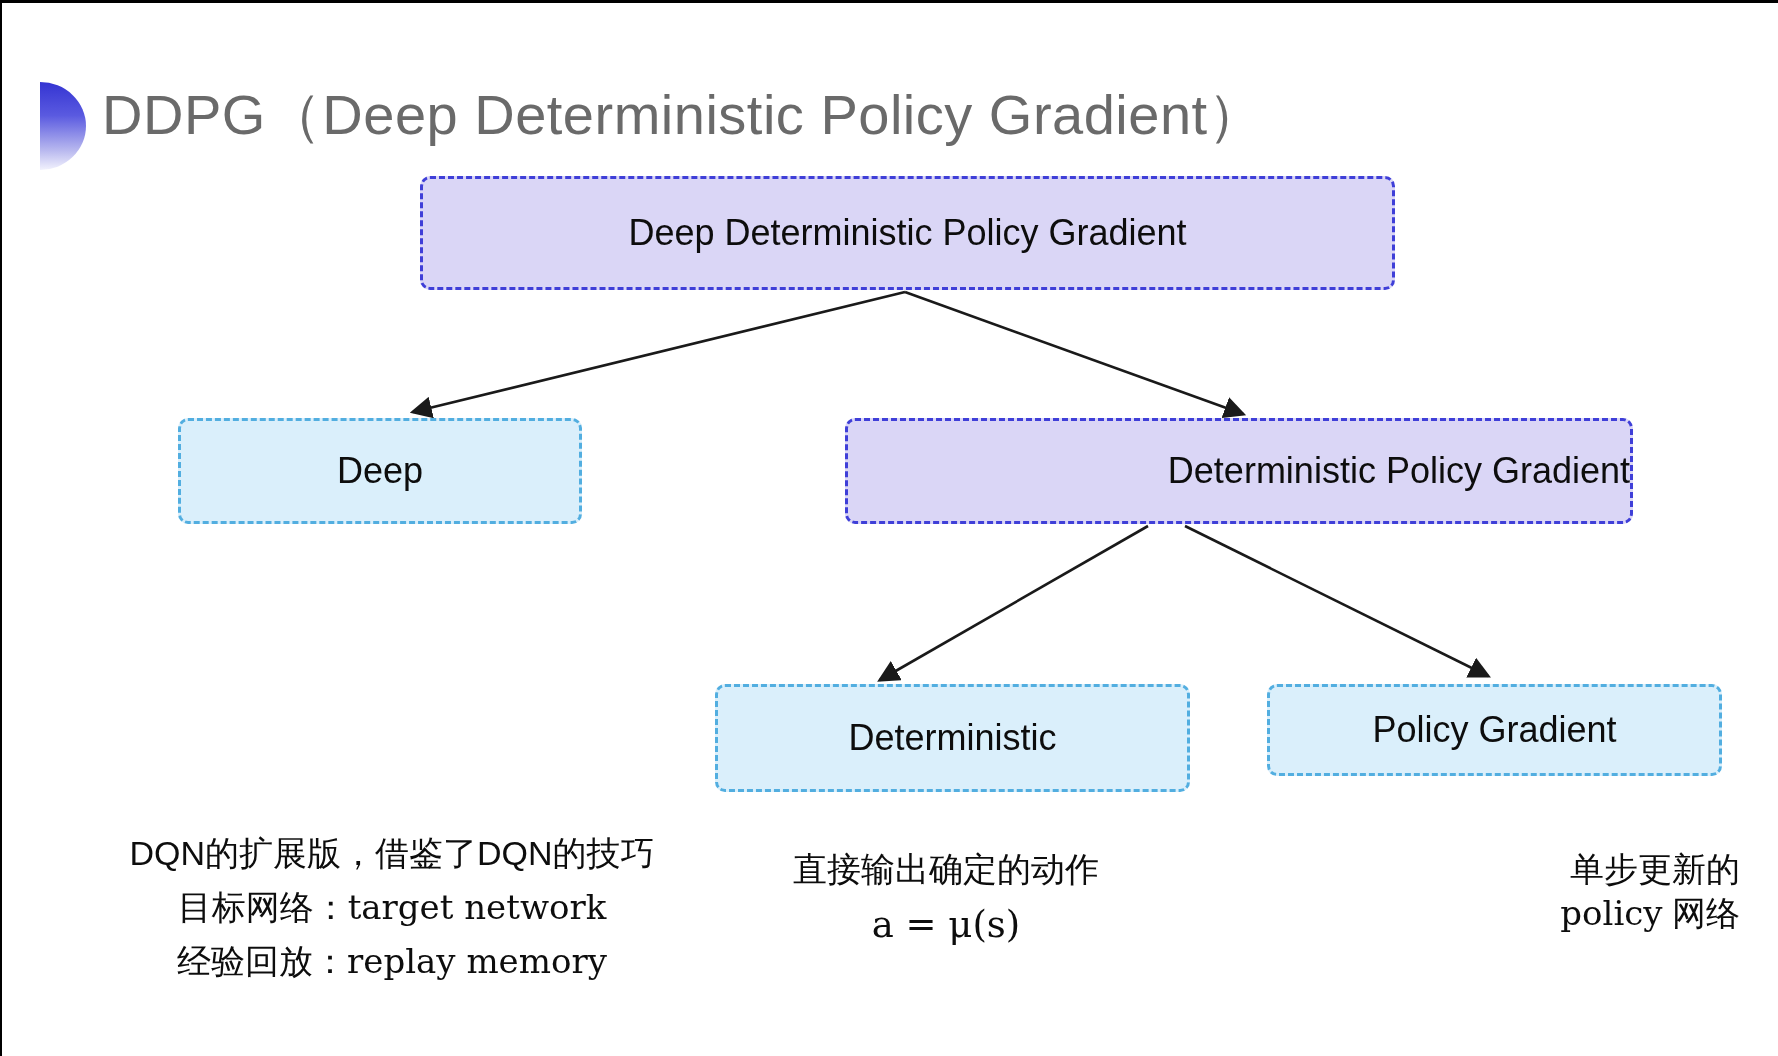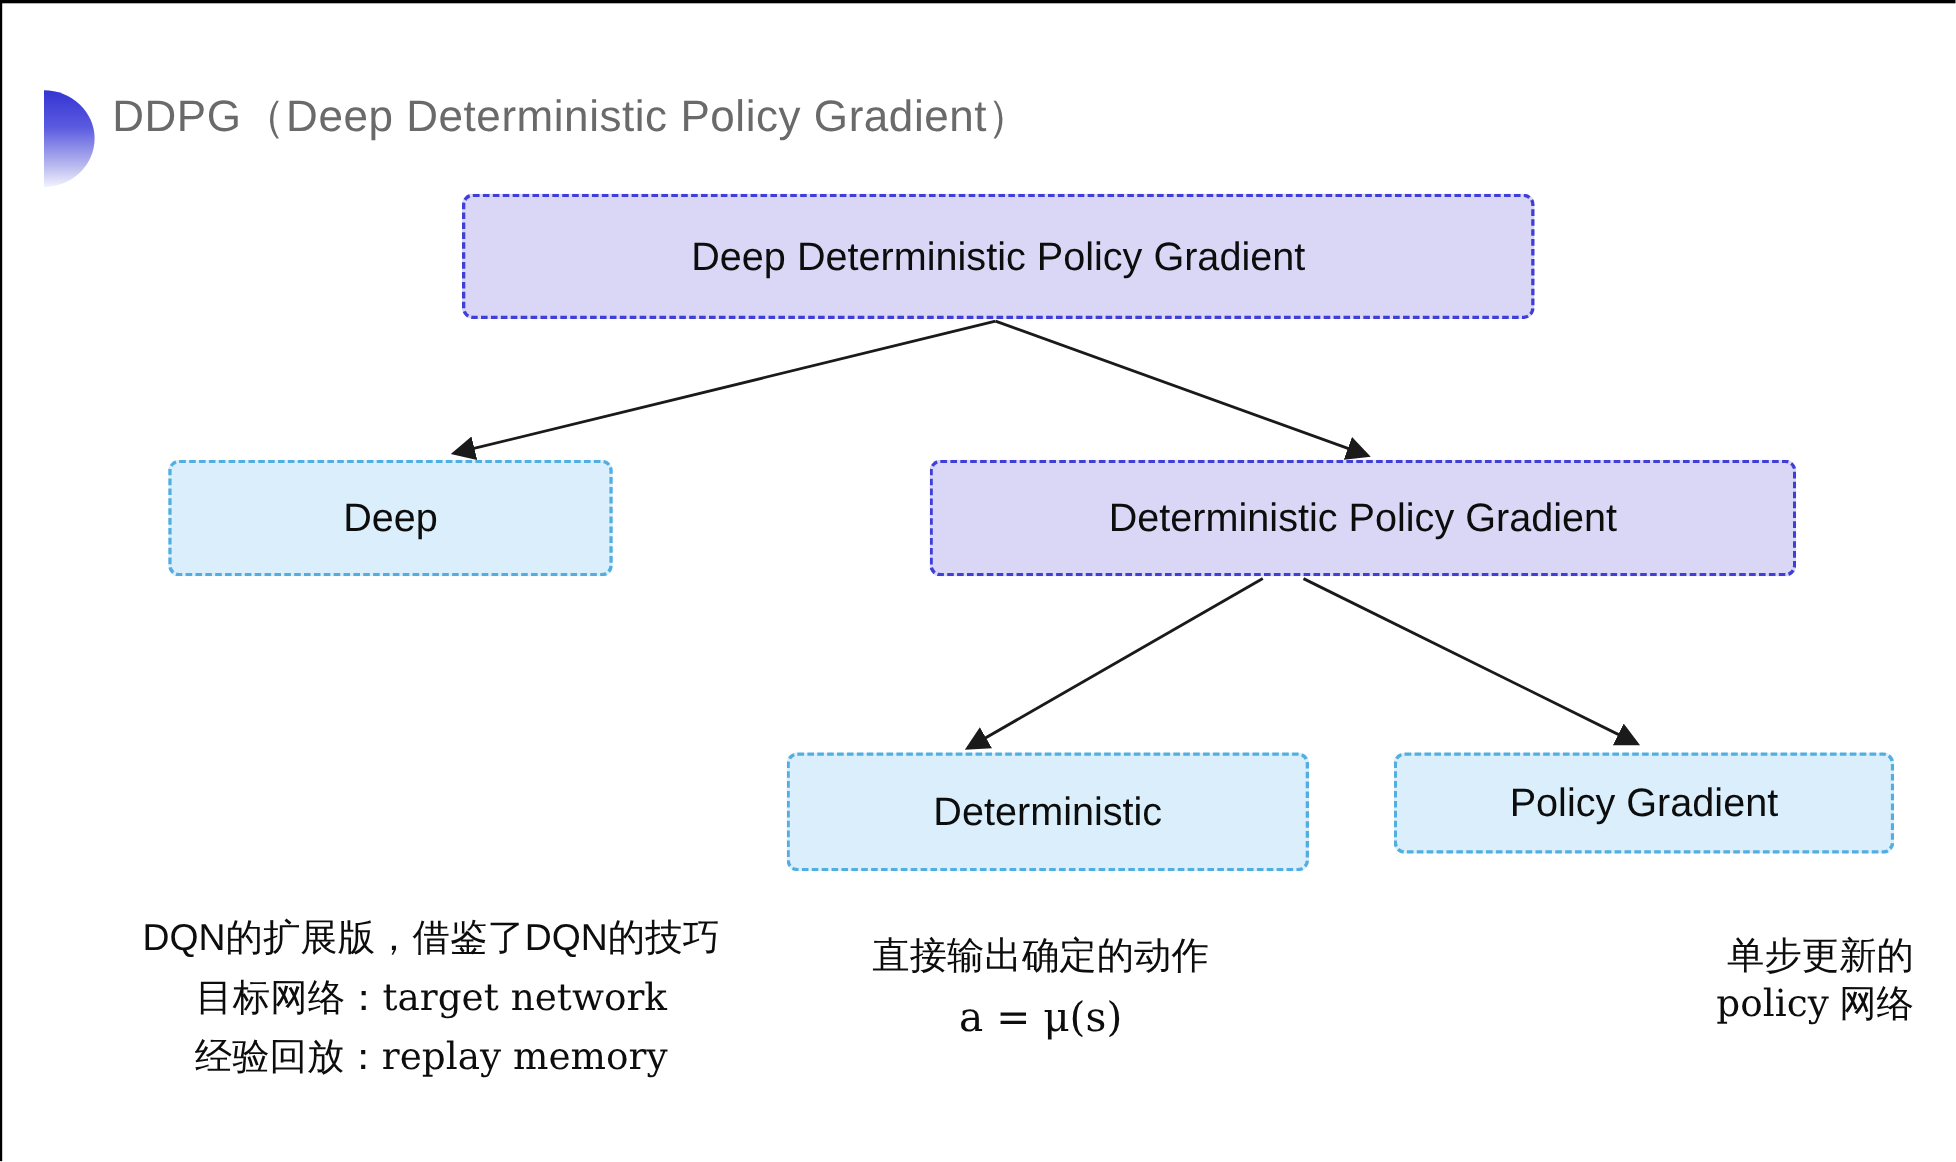--- a/index.html
+++ b/index.html
@@ -9,35 +9,35 @@
   }
   .frame-top{position:absolute;top:0;left:0;width:1778px;height:3px;background:#000;}
   .frame-left{position:absolute;top:0;left:0;width:2px;height:1056px;background:#000;}
 
   .bullet{
     position:absolute;left:40px;top:82px;width:46px;height:88px;
     background:linear-gradient(180deg,var(--bullet_top) 0%,#5a5ae0 38%,#b9b9ef 78%,var(--bullet_bottom) 100%);
     border-radius:0 100% 100% 0 / 0 50% 50% 0;
   }
   .title{
-    position:absolute;left:102px;top:84px;font-size:40px;line-height:1.1;
+    position:absolute;left:102px;top:84px;font-size:56px;line-height:1.1;
     color:var(--title_text);font-weight:500;letter-spacing:.5px;white-space:nowrap;
   }
 
   .node{
     position:absolute;display:flex;align-items:center;justify-content:center;
     font-size:36px;border-radius:10px;border:3px dashed;box-sizing:border-box;
     color:var(--box_text);white-space:nowrap;
   }
   .node.purple{background:var(--purple_fill);border-color:var(--purple_border);}
   .node.cyan{background:var(--cyan_fill);border-color:var(--cyan_border);}
 
   .node-ddpg{left:420px;top:176px;width:975px;height:114px;}
-  .node-deep{left:153px;top:418px;width:404px;height:106px;}
-  .node-dpg{left:845px;top:418px;width:788px;height:106px;}
+  .node-deep{left:178px;top:418px;width:404px;height:106px;}
+  .node-dpg{left:845px;top:418px;width:788px;height:106px;justify-content:flex-end;}
   .node-det{left:715px;top:684px;width:475px;height:108px;}
   .node-pg{left:1267px;top:684px;width:455px;height:92px;}
 
   svg.edges{position:absolute;left:0;top:0;width:1778px;height:1056px;pointer-events:none;}
 
   .ann{
     position:absolute;text-align:center;font-size:34px;line-height:1;
     display:flex;flex-direction:column;gap:20px;color:var(--box_text);
   }
   .ann-deep{left:60px;top:836px;width:664px;}

